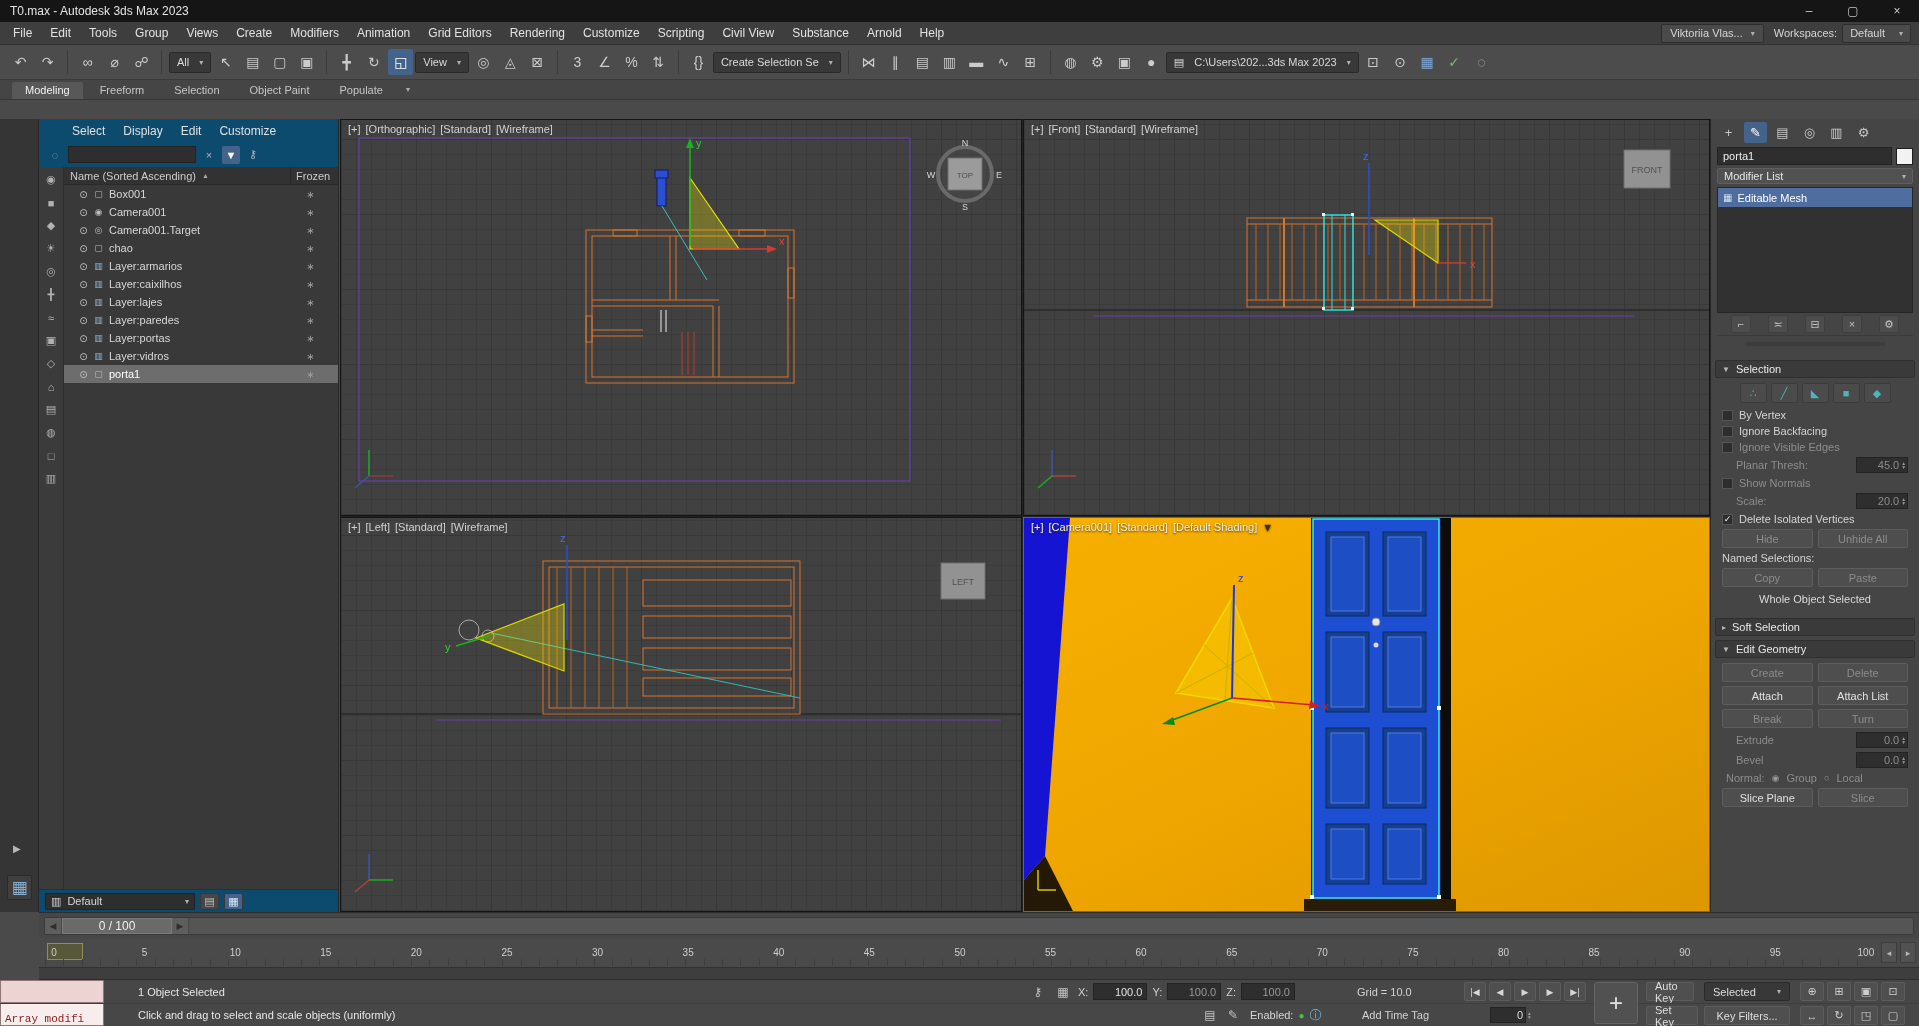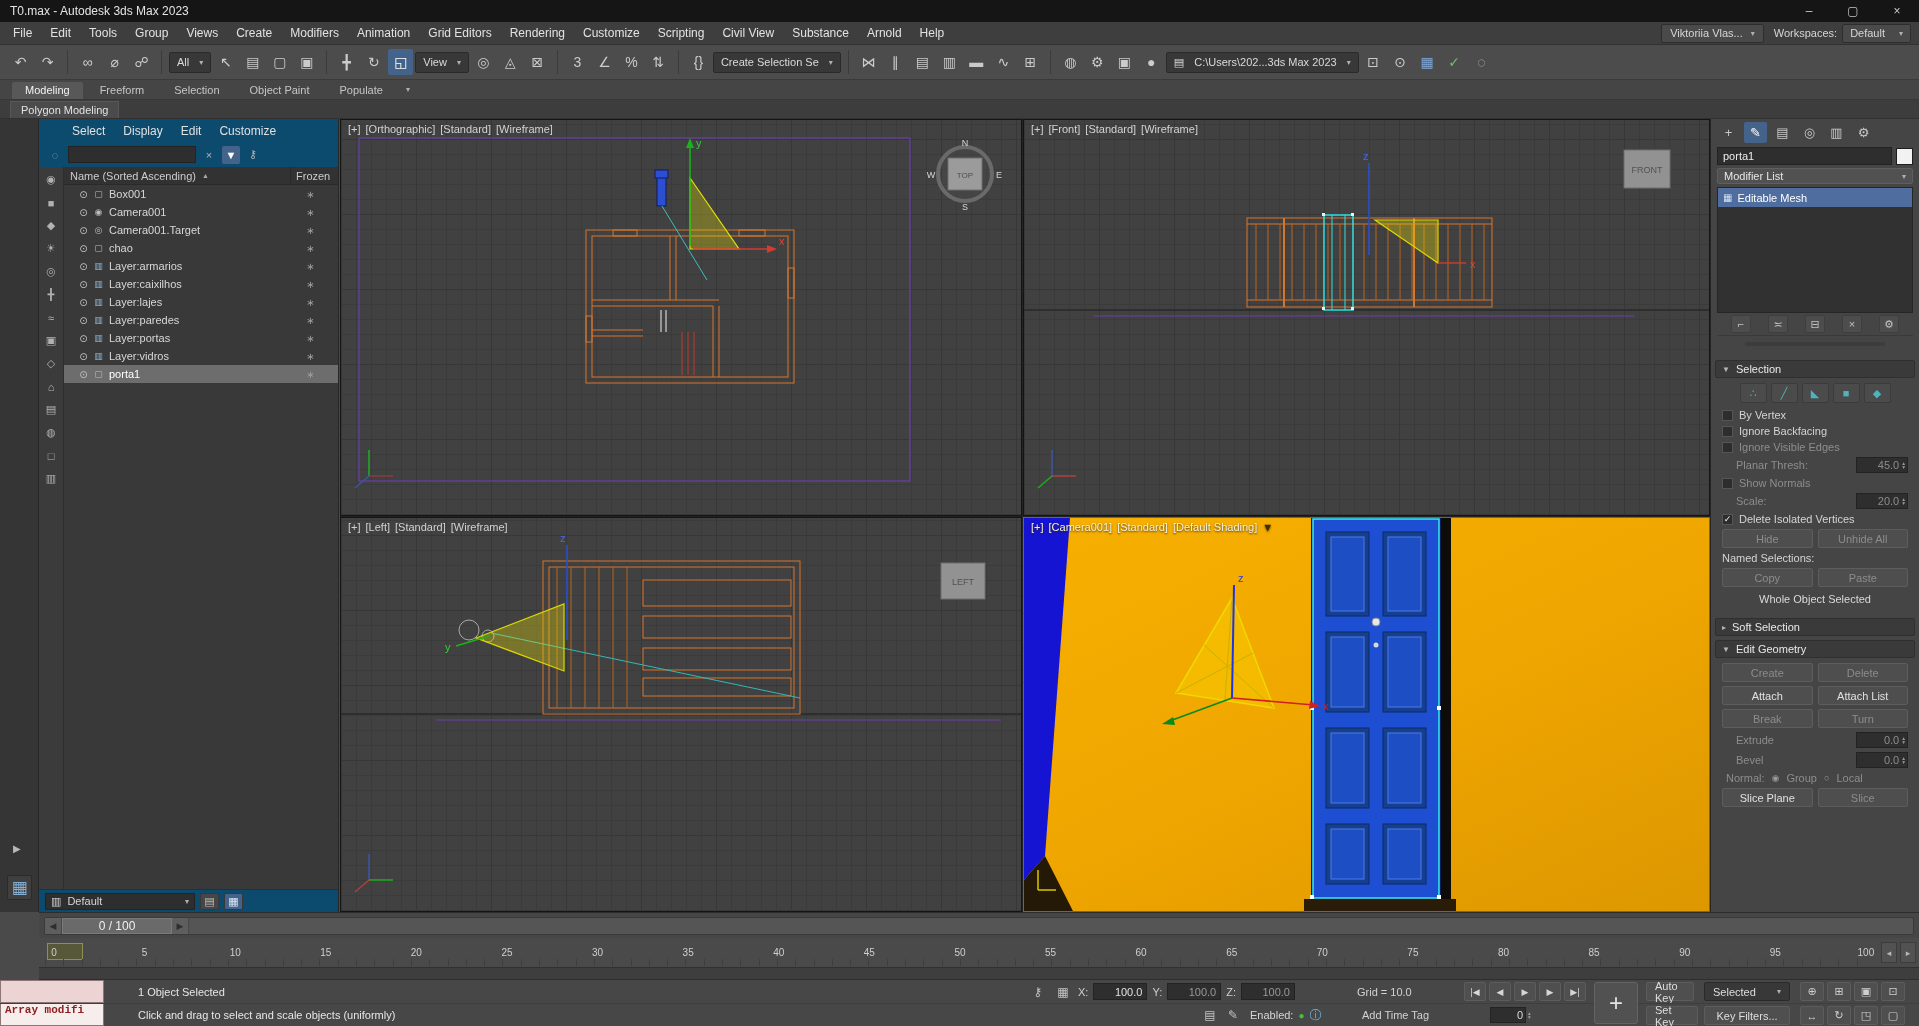--- a/index.html
+++ b/index.html
@@ -126,21 +126,21 @@
 #ruler-ticks{position:absolute;left:6px;right:44px;top:0;height:100%;display:flex;justify-content:space-between;align-items:center;}
 #ruler-ticks span{font-size:10px;color:#cfcfcf;min-width:18px;text-align:center;position:relative;z-index:2;}
 #ruler-minor{position:absolute;left:6px;right:44px;bottom:1px;height:7px;background:repeating-linear-gradient(90deg,#3e3e3e 0 1px,transparent 1px 18.3px);}
 .ruler-end{position:absolute;top:4px;width:16px;height:21px;background:#525252;border:1px solid #3c3c3c;display:flex;align-items:center;justify-content:center;color:#b8b8b8;font-size:9px;}
 #ruler-end-l{right:22px;} #ruler-end-r{right:3px;}
 #track-strip{position:absolute;left:39px;top:968px;width:1880px;height:12px;background:#3e3e3e;border-bottom:1px solid #2e2e2e;}
 
 #status1{position:absolute;left:0;top:980px;width:100%;height:23px;background:#474747;display:flex;align-items:center;}
 #status2{position:absolute;left:0;top:1003px;width:100%;height:23px;background:#474747;border-top:1px solid #3e3e3e;display:flex;align-items:center;}
 #listener1{width:104px;height:100%;background:#ecd4d4;border:1px solid #8d7676;flex:none;}
-#listener2{width:104px;height:100%;background:#f8eded;border:1px solid #8d7676;border-top:0;flex:none;display:flex;align-items:flex-start;padding:0 4px;color:#8d2020;font-family:"Liberation Mono","DejaVu Sans Mono",monospace;font-size:11px;white-space:nowrap;overflow:hidden;font-weight:bold;}
+#listener2{width:104px;height:100%;background:#f8eded;border:1px solid #8d7676;border-top:0;flex:none;display:flex;align-items:flex-end;padding:0 4px;color:#8d2020;font-family:"Liberation Mono","DejaVu Sans Mono",monospace;font-size:11px;white-space:nowrap;overflow:hidden;}
 #sel-info,#prompt{margin-left:34px;color:#e6e6e6;}
 .cluster{position:absolute;display:flex;align-items:center;gap:5px;height:100%;top:0;}
 .st-icon{width:20px;height:18px;display:flex;align-items:center;justify-content:center;color:#c4c4c4;font-size:12px;}
 .coord-field{width:54px;height:17px;background:#2e2e2e;border:1px solid #232323;display:flex;align-items:center;justify-content:flex-end;padding:0 4px;color:#e2e2e2;}
 .coord-field.dim2{color:#989898;}
 .coord-lbl{color:#cfcfcf;}
 #xyz-cluster{left:1028px;}
 #grid-info{position:absolute;left:1357px;top:0;height:100%;display:flex;align-items:center;color:#d2d2d2;}
 #playback{left:1464px;gap:3px;}
 .st-btn{width:22px;height:19px;background:#4f4f4f;border:1px solid #5c5c5c;border-radius:2px;display:flex;align-items:center;justify-content:center;color:#d6d6d6;font-size:9px;}
@@ -341,23 +341,20 @@
       </div>
   </div>
 
   <div id="ribbon-tabs">
     <div class="rtab active">Modeling</div>
       <div class="rtab">Freeform</div>
       <div class="rtab">Selection</div>
       <div class="rtab">Object Paint</div>
       <div class="rtab">Populate</div>
     <span id="ribbon-caret" class="caret">▾</span>
-  </div>
-  <div id="ribbon-sub">
-    <div id="pm-tab">Polygon Modeling</div>
   </div>
 
   <div id="dock-strip">
     <span id="dock-expand">▶</span>
     <div id="dock-grid">▦</div>
   </div>
 
   <div id="explorer">
     <div id="explorer-menus">
       <span class="exp-menu">Select</span>

